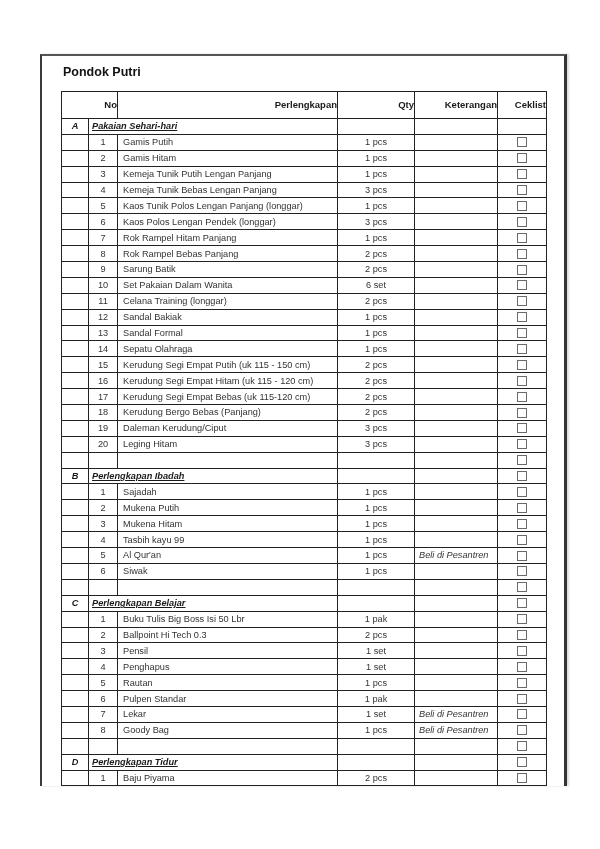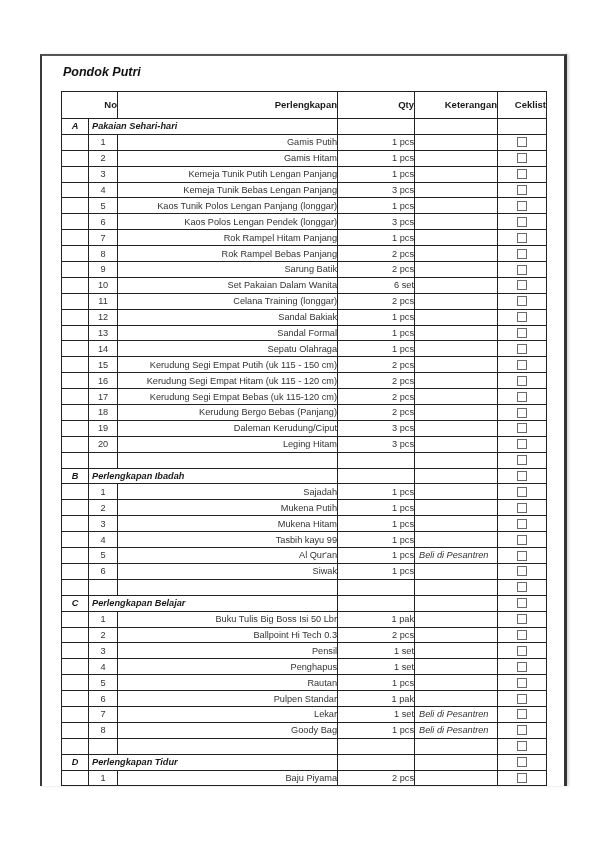--- a/index.html
+++ b/index.html
@@ -6,39 +6,39 @@
   body { width: 600px; height: 849px; position: relative; overflow: hidden;
          font-family: "Liberation Sans", sans-serif; color: #1a1a1a; }
   .page-frame {
     position: absolute; left: 40px; top: 54px; width: 527px; height: 732px;
     border-left: 2px solid #3a3a3a; border-top: 2px solid #555;
     border-right: 3px solid #333; box-sizing: border-box;
     box-shadow: 2px 0 2px rgba(0,0,0,0.15);
   }
   .doc-title {
     position: absolute; left: 63px; top: 65px; font-size: 12.5px; font-weight: bold;
-    font-style: italic; color: #111;
+    color: #111;
   }
   table.checklist {
     position: absolute; left: 61px; top: 91px; width: 485px;
     border-collapse: collapse; table-layout: fixed; font-size: 9.2px;
   }
   table.checklist td, table.checklist th {
     border: 1px solid #222; padding: 0; height: 14.9px; line-height: 14px;
     white-space: nowrap; overflow: hidden;
   }
   table.checklist th { height: 26px; font-weight: bold; font-size: 9.5px; text-align: right; }
   col.c-letter { width: 27px; } col.c-num { width: 29px; } col.c-item { width: 220px; }
   col.c-qty { width: 77px; } col.c-note { width: 83px; } col.c-check { width: 49px; }
   .center { text-align: center; }
-  .item { padding-left: 5px !important; color: #333; text-align: right; }
-  .qty { text-align: right; color: #333; }
+  .item { padding-left: 5px !important; color: #333; }
+  .qty { text-align: center; color: #333; }
   .note { padding-left: 4px !important; color: #333; font-style: italic; }
   .sec-letter { text-align: center; font-weight: bold; font-style: italic; }
-  .sec-title { font-weight: bold; font-style: italic; padding-left: 3px !important; }
+  .sec-title { font-weight: bold; font-style: italic; padding-left: 3px !important; text-decoration: underline; }
   .num { text-align: center; color: #333; }
   .cbox { display: inline-block; width: 10px; height: 10px; border: 1.5px solid #6a6a6a;
           vertical-align: middle; margin-top: -1px; box-sizing: border-box; background: #fff; }
 </style>
 </head>
 <body>
 
 <div class="page-frame"></div>
 <div class="doc-title">Pondok Putri</div>
 

